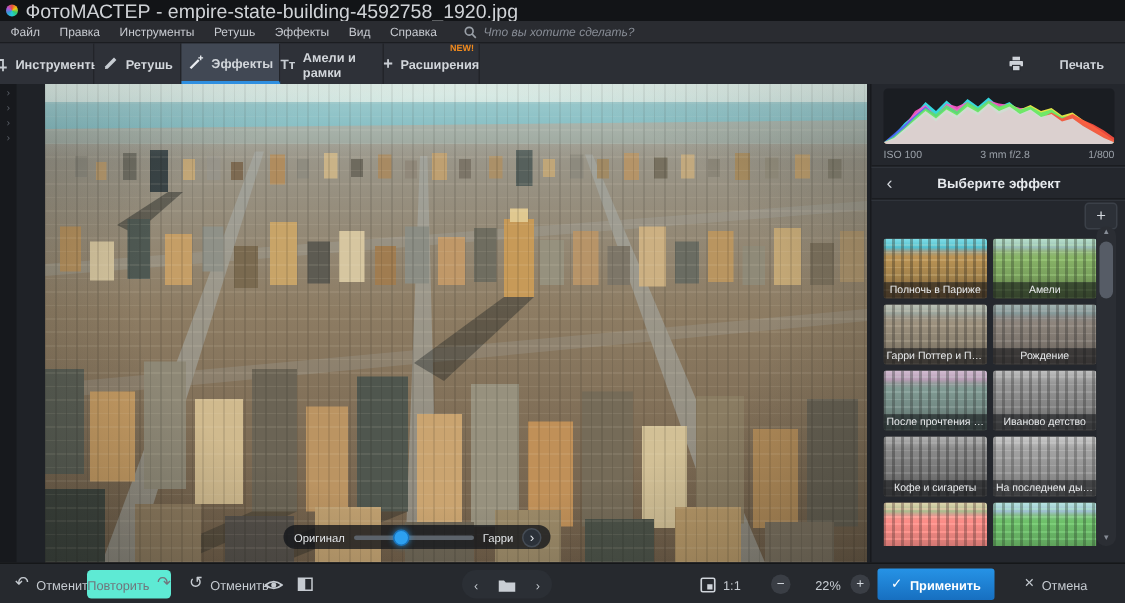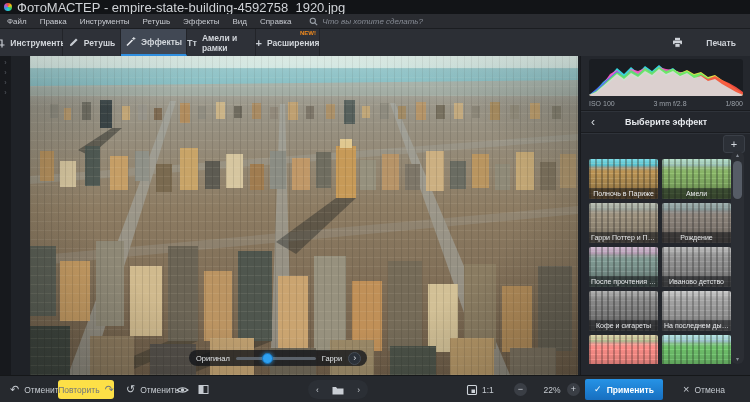--- a/index.html
+++ b/index.html
@@ -110,21 +110,21 @@
   .sb-spacer { flex:1; }
 
   .reset-all { left:8px; top:308px; width:142px; text-align:center; font-size:8px; color:#aeb3ba;
     text-decoration:underline; }
 
   
   .bottombar { left:0; top:375px; width:750px; height:27px; background:#26292e; border-top:1px solid #151719; }
   .bb-btn { position:absolute; top:4px; height:19px; display:flex; align-items:center; gap:5px;
     color:#c6cbd1; font-size:8.5px; }
   .bb-glyph { font-size:11px; line-height:11px; }
-  .bb-redo { left:58px; width:56px; background:#fde047; border-radius:3px; justify-content:center; color:#70757c; }
+  .bb-redo { left:58px; width:56px; background:#5eead4; border-radius:3px; justify-content:center; color:#70757c; }
   .nav-pill { left:308px; width:60px; background:#2b2f35; border-radius:10px; justify-content:space-between;
     padding:0 8px; color:#c6cbd1; }
   .circle-btn { top:7px; width:13px; height:13px; border-radius:50%; background:#3a3e45; color:#d5dae0;
     font-size:9px; line-height:12px; text-align:center; position:absolute; }
   .apply-btn { left:585px; top:3px; width:78px; height:21px; background:linear-gradient(180deg,#2693e6,#176fc0);
     border-radius:2px; justify-content:center; color:#fff; font-weight:bold; }
   .cancel-btn { left:668px; width:72px; justify-content:center; }
   .icon-svg { display:block; }
 </style>
 </head>

